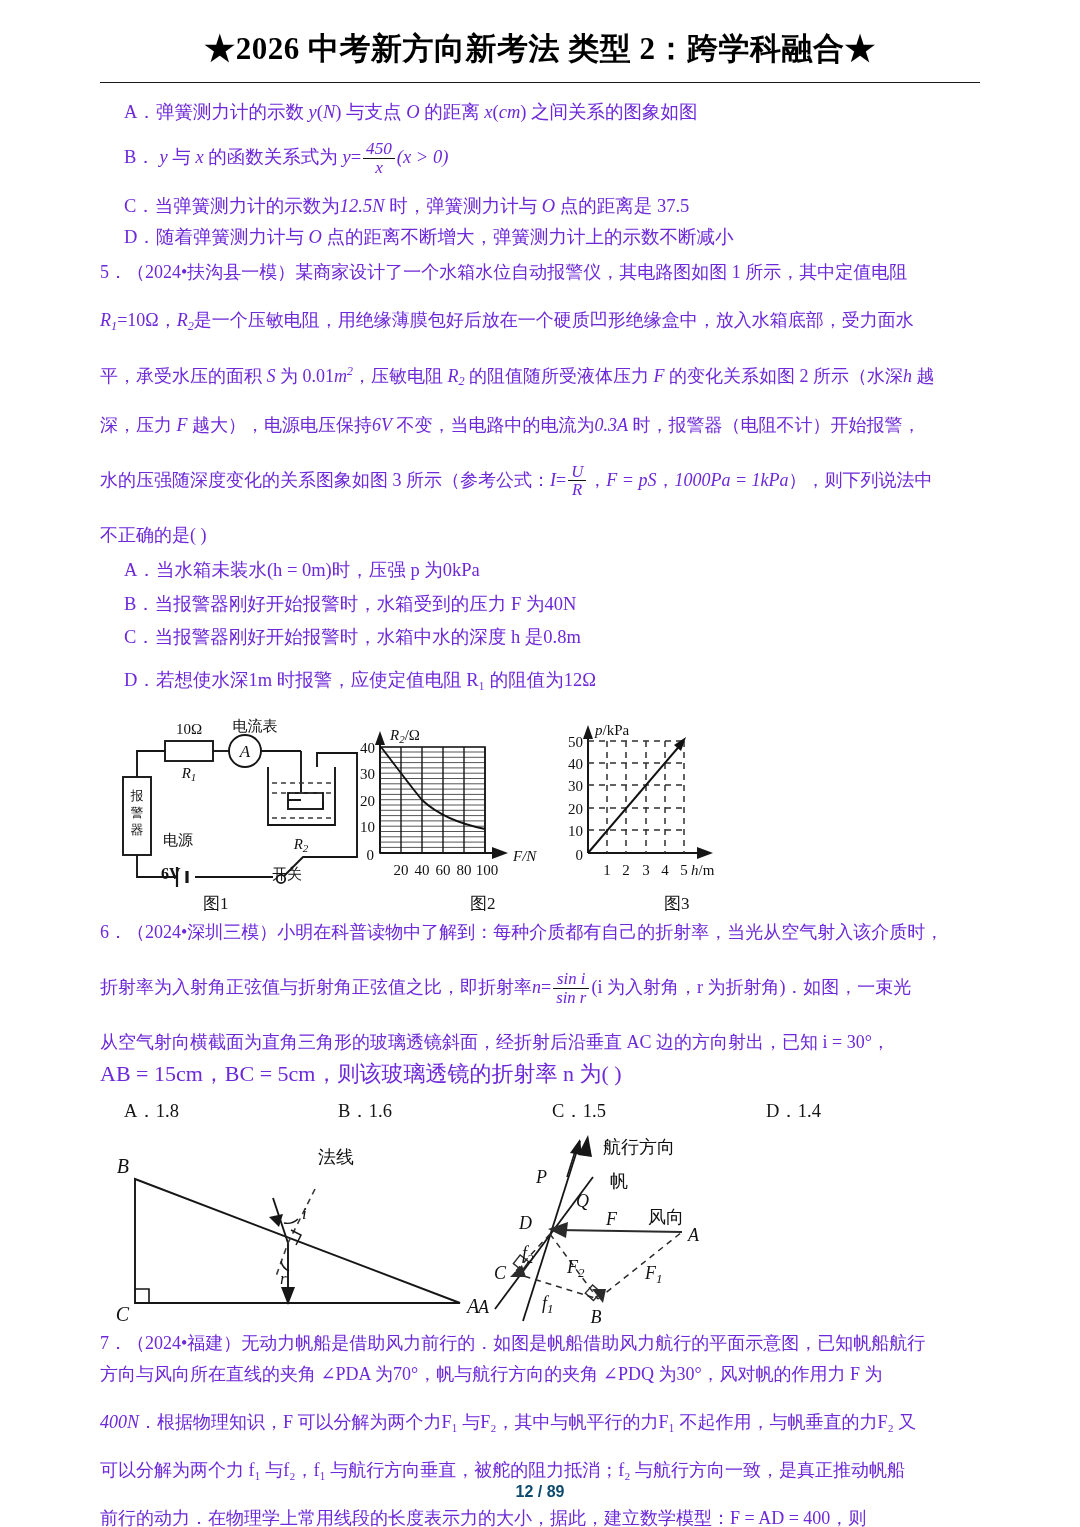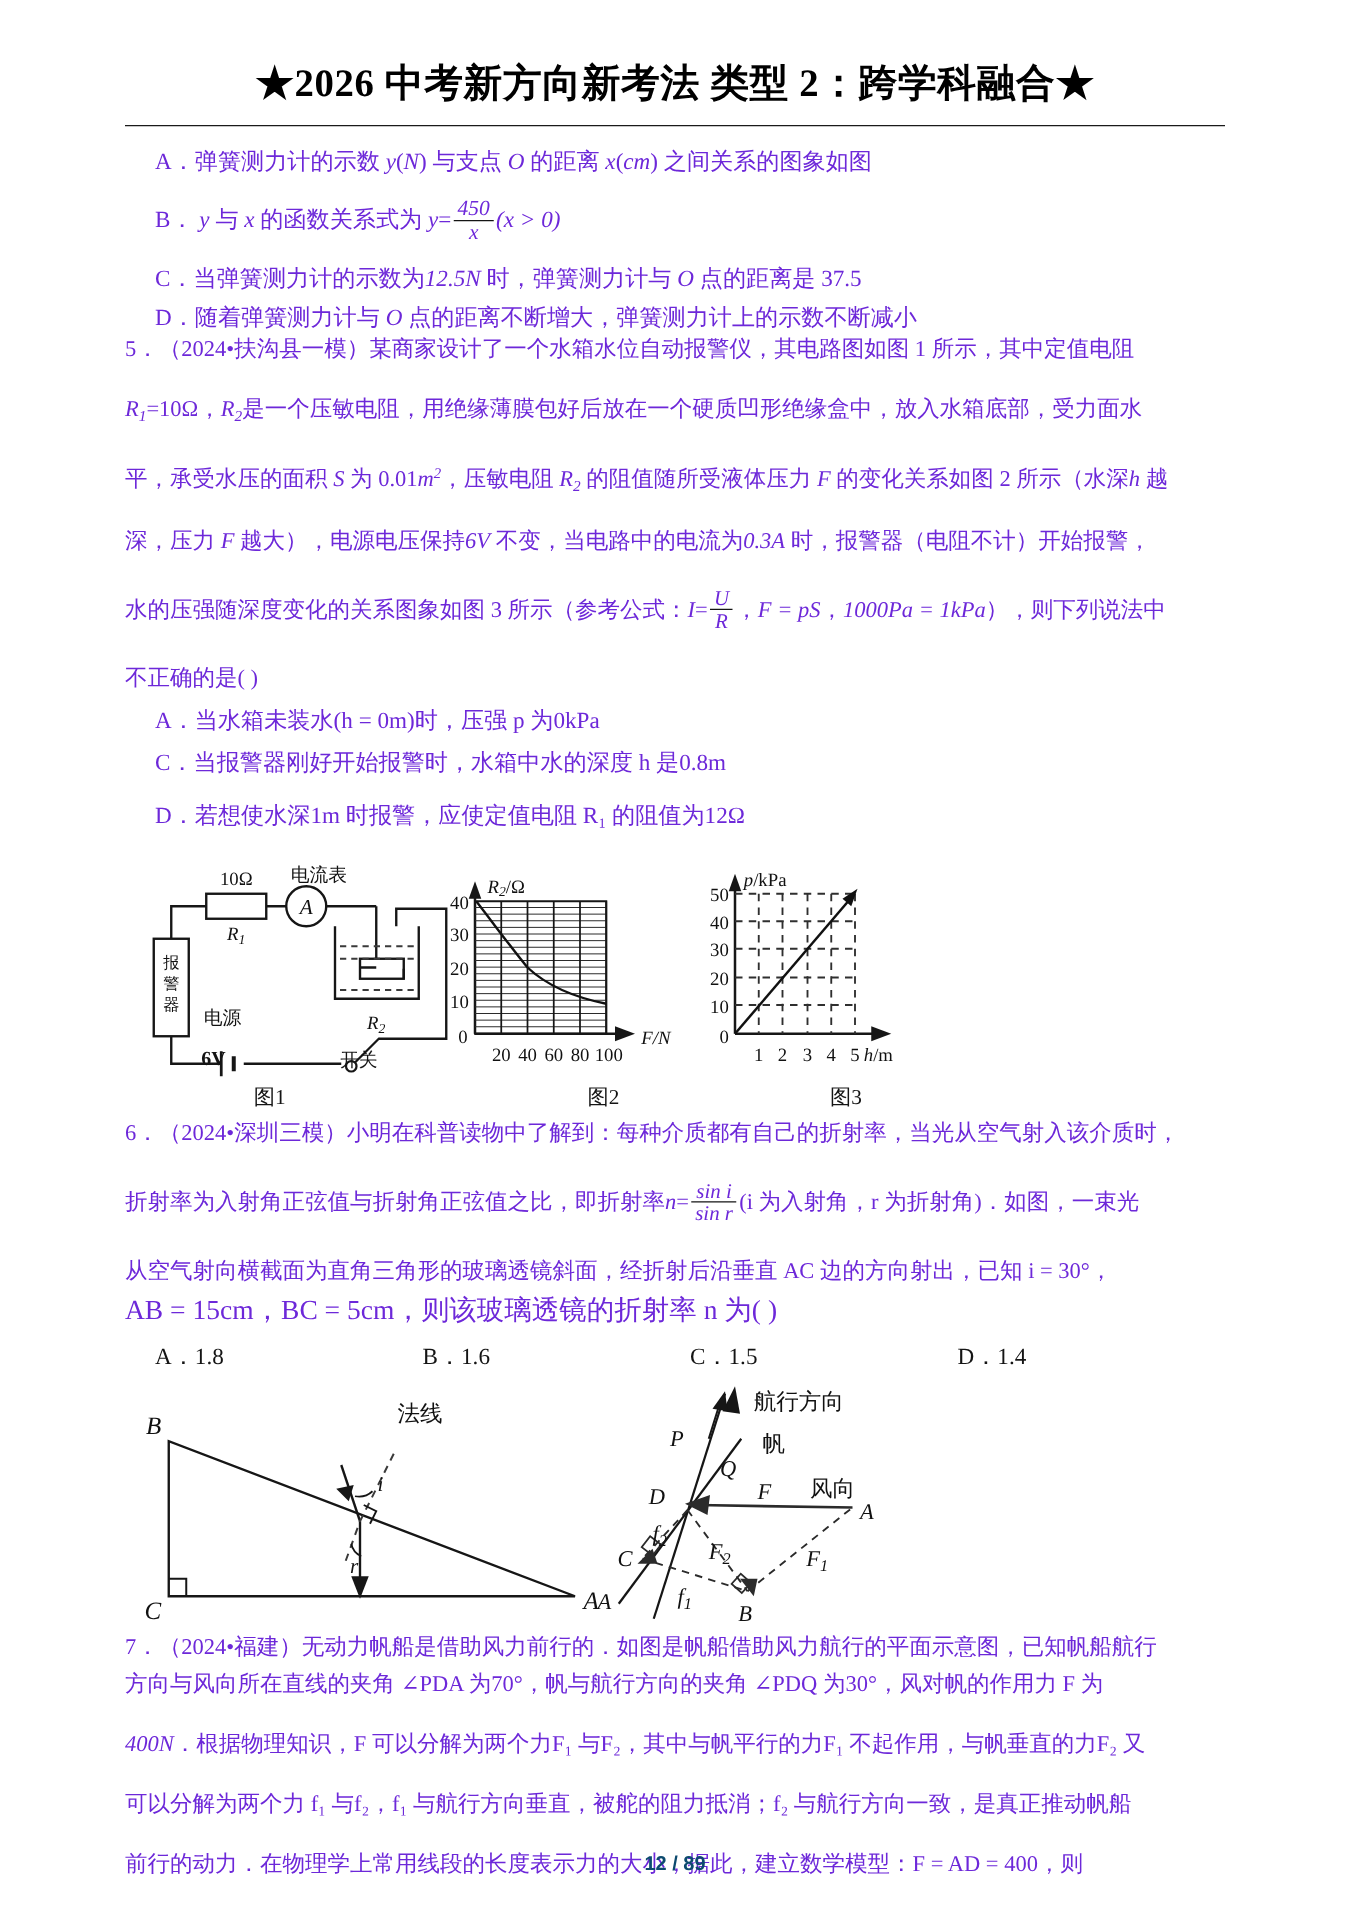--- a/index.html
+++ b/index.html
@@ -14,40 +14,40 @@
   }
   .page { position:relative; width:1080px; height:1527px; }
 
   
   .header-title {
     text-align:center;
     font-family:"Liberation Serif","DejaVu Serif",serif;
     font-weight:bold;
     font-size:31px;
     letter-spacing:0.5px;
-    padding-top:46px;
+    padding-top:28px;
     color:#000;
   }
   .header-rule {
     width:880px; margin:12px auto 0 auto;
     border-top:1.6px solid #1a1a1a;
   }
 
   
   .body-wrap { width:880px; margin:0 auto; padding-top:10px; }
 
   .line {
     font-size:18.5px;
     line-height:1.22;
     color:#6d28d9;
     white-space:nowrap;
   }
   .opt { padding-left:24px; margin-top:9px; }
   .opt-tight { padding-left:24px; margin-top:6px; }
-  .q-line { margin-top:2px; }
+  .q-line { margin-top:13px; }
   .q-line-sp { margin-top:26px; }
   .q-line-sp2 { margin-top:30px; }
 
   i, .it { font-style:italic; }
   .sub { font-size:0.68em; vertical-align:-0.32em; font-style:italic; }
   .sup { font-size:0.66em; vertical-align:0.55em; font-style:italic;}
 
   
   .frac {
     display:inline-block;
@@ -126,20 +126,23 @@
     <div class="line q-line-sp" style="font-size:18px;">
       <span>水的压强随深度变化的关系图象如图 3 所示（参考公式：</span><i>I</i><span>=</span><span class="frac"><span class="num">U</span><span class="den">R</span></span><span>，</span><i>F = pS</i><span>，</span><i>1000Pa = 1kPa</i><span>），则下列说法中</span>
     </div>
 
     <div class="line q-line-sp" style="font-size:18px;">
       <span>不正确的是(         )</span>
     </div>
 
     <div class="line opt" style="margin-top:12px;">
       <span>A．</span><span>当水箱未装水(h = 0m)时，压强 p 为0kPa</span>
+    </div>
+    <div class="line opt-tight" style="margin-top:11px;">
+      <span>B．</span><span>当报警器刚好开始报警时，水箱受到的压力 F 为40N</span>
     </div>
     <div class="line opt-tight" style="margin-top:11px;">
       <span>C．</span><span>当报警器刚好开始报警时，水箱中水的深度 h 是0.8m</span>
     </div>
     <div class="line opt-tight" style="margin-top:20px;">
       <span>D．</span><span>若想使水深1m 时报警，应使定值电阻 R₁ 的阻值为12Ω</span>
     </div>
 
     <div class="figstrip1">
 

